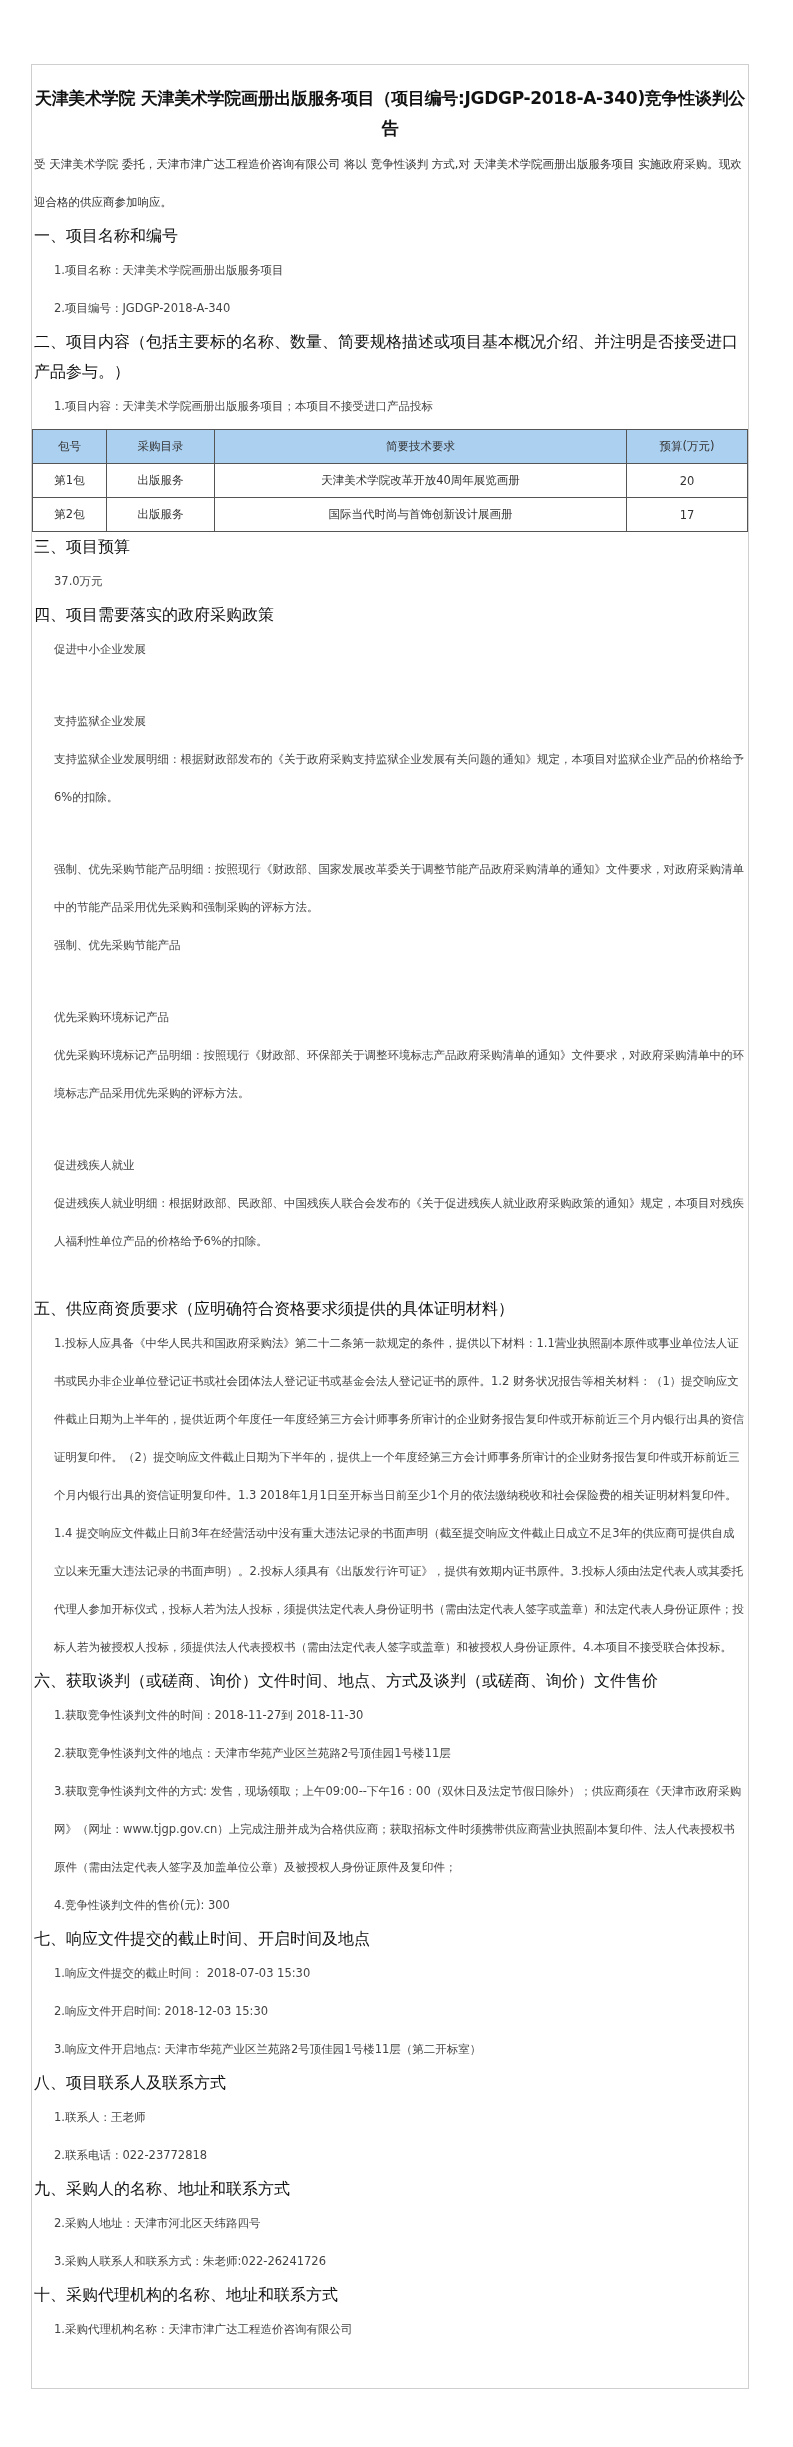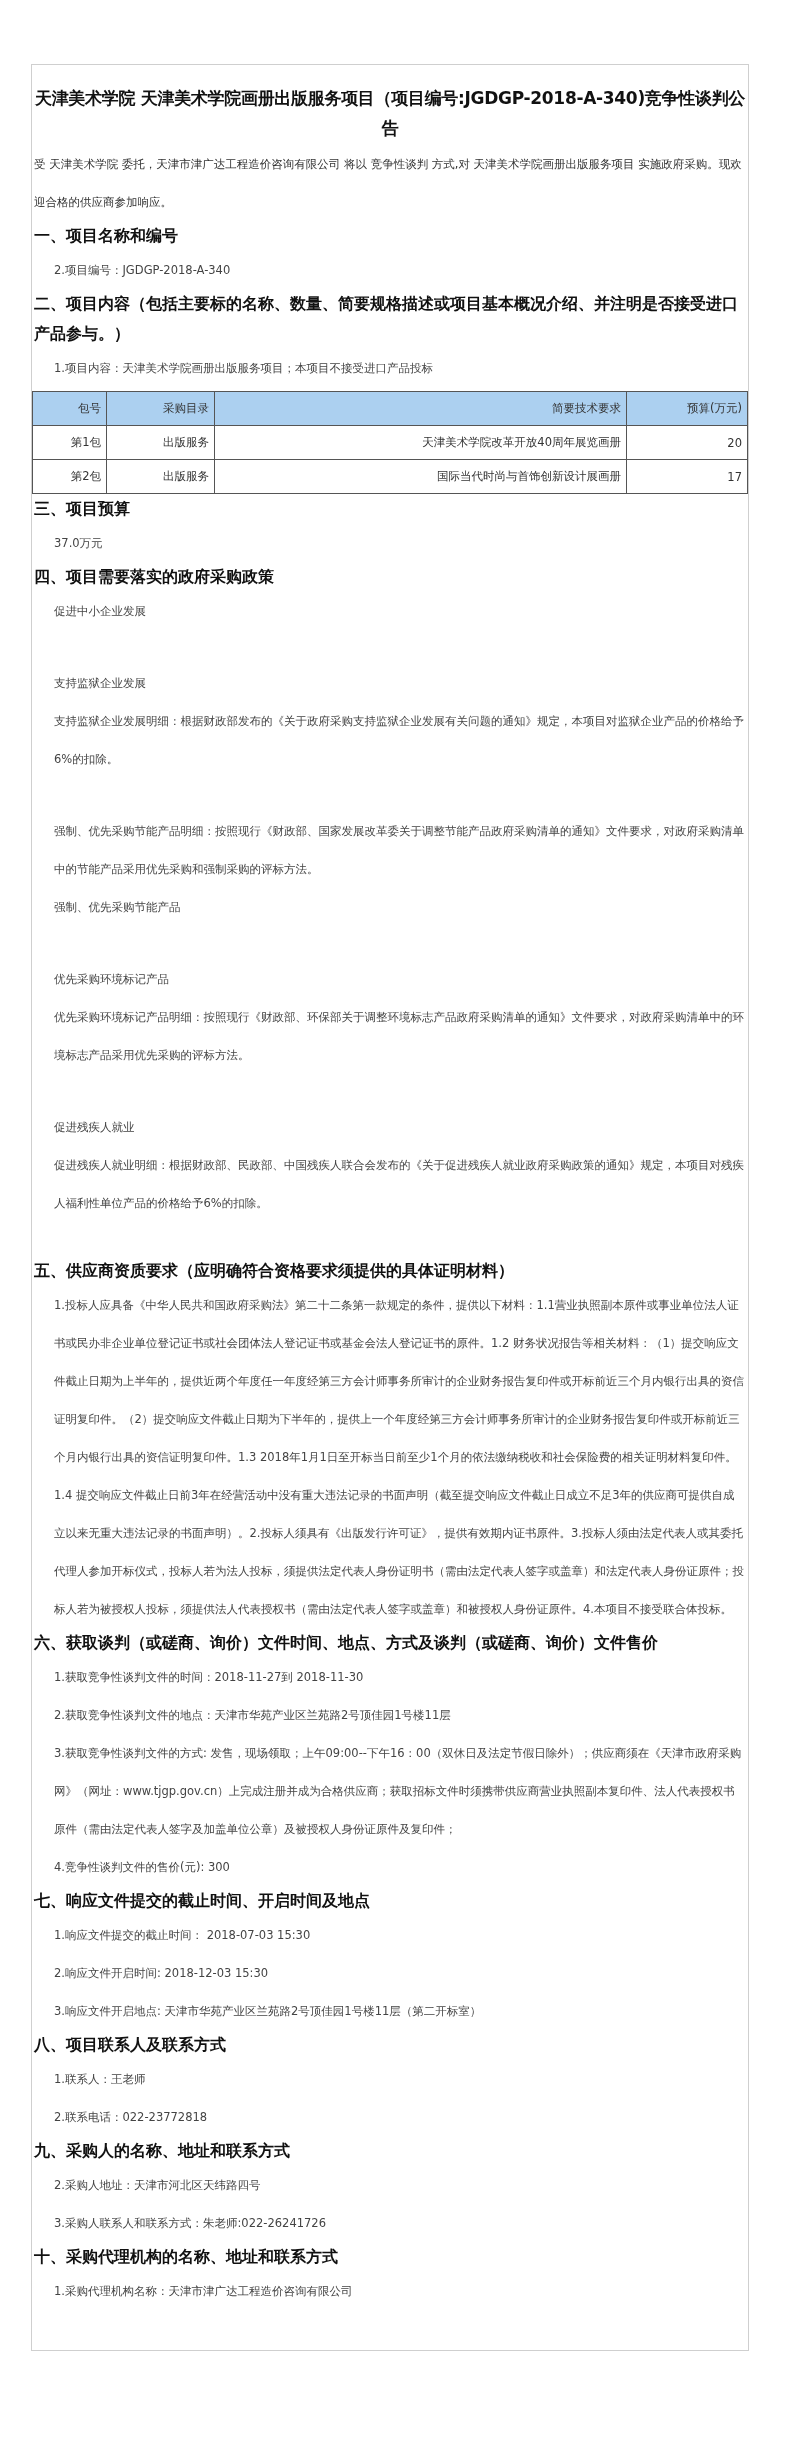--- a/index.html
+++ b/index.html
@@ -10,47 +10,48 @@
     padding: 0 0 40px 0; background: #fff;
   }
   .title {
     font-family: "DejaVu Sans", sans-serif; font-weight: bold; font-size: 17px;
     color: #111; text-align: center; line-height: 30px; margin: 18px 2px 2px 2px;
     letter-spacing: -0.3px;
   }
   .intro { font-size: 11.5px; line-height: 38px; padding: 0 2px; color: #333; margin: 0; }
   .intro .u { color: #333; }
   h2.sec {
-    font-family: "DejaVu Serif", "Liberation Serif", serif; font-weight: bold;
+    font-family: "DejaVu Serif", "Liberation Serif", serif; font-weight: normal;
     font-size: 16px; color: #111; margin: 0; line-height: 30px; padding-left: 2px;
   }
   .p { font-size: 11.5px; color: #444; line-height: 38px; margin: 0; padding-left: 22px; padding-right: 4px; }
   .gap { height: 34px; }
   table.pkg { width: 100%; border-collapse: collapse; margin: 4px 0 0 0; font-size: 11.5px; color: #333; }
-  table.pkg th, table.pkg td { border: 1px solid #555; height: 33px; padding: 0 5px; text-align: right; font-weight: normal; }
+  table.pkg th, table.pkg td { border: 1px solid #555; height: 33px; padding: 0 5px; text-align: center; font-weight: normal; }
   table.pkg th { background: #acd0f0; }
 </style>
 </head>
 <body>
 
 <div class="container">
   <div class="title">天津美术学院 天津美术学院画册出版服务项目（项目编号:JGDGP-2018-A-340)竞争性谈判公告</div>
 
   <p class="intro">
     <span>受</span>
     <span class="u">天津美术学院</span>
     <span>委托，</span><span class="u">天津市津广达工程造价咨询有限公司</span>
     <span>将以</span>
     <span>竞争性谈判</span>
     <span>方式,对</span>
     <span class="u">天津美术学院画册出版服务项目</span>
     <span>实施政府采购。现欢迎合格的供应商参加响应。</span>
   </p>
 
   <h2 class="sec">一、项目名称和编号</h2>
+  <p class="p">1.项目名称：天津美术学院画册出版服务项目</p>
   <p class="p">2.项目编号：JGDGP-2018-A-340</p>
 
   <h2 class="sec">二、项目内容（包括主要标的名称、数量、简要规格描述或项目基本概况介绍、并注明是否接受进口产品参与。）</h2>
   <p class="p">1.项目内容：天津美术学院画册出版服务项目；本项目不接受进口产品投标</p>
   <table class="pkg">
     <colgroup>
         <col style="width:74px">
         <col style="width:108px">
         <col style="width:412px">
         <col>

